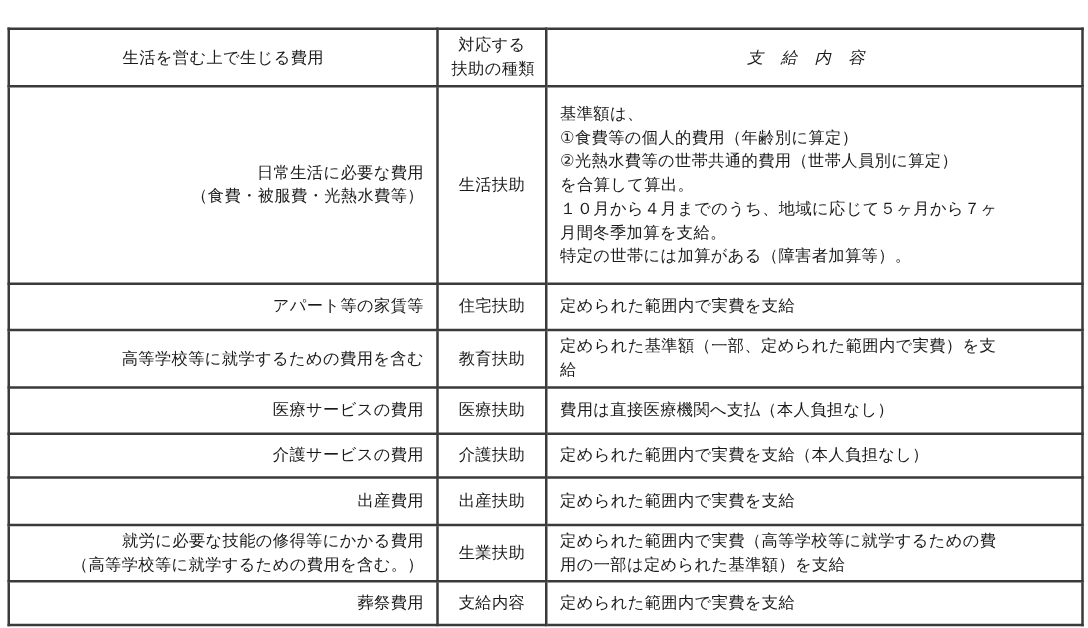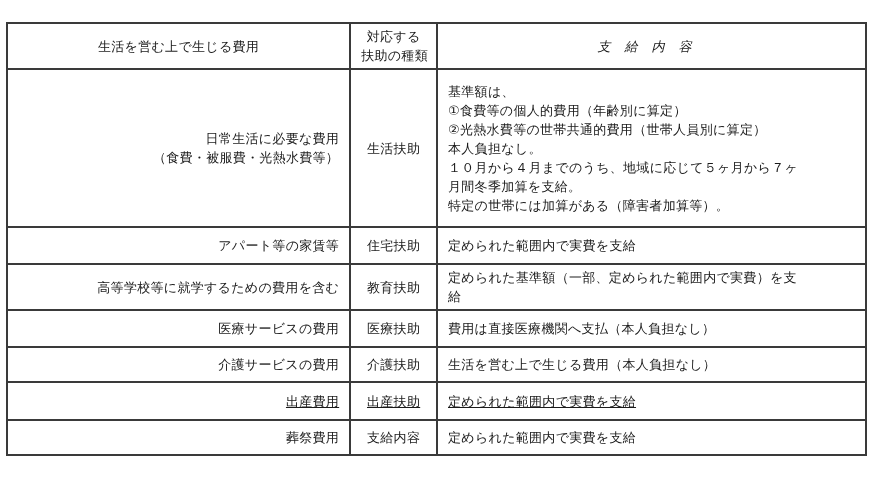--- a/index.html
+++ b/index.html
@@ -44,21 +44,21 @@
     td.cost-cell { text-align: right; }
     td.content-cell { text-align: left; padding-left: 9px; padding-right: 6px; }
     .header-spaced { letter-spacing: 14px; font-style: italic; }
     .line { display: block; white-space: nowrap; }
     .line.indent2 { padding-left: 24px; }
     tr.r1 td { height: 156px; border-radius: 12px; }
     tr.r2 td { height: 35px; }
     tr.r3 td { height: 44px; }
     tr.r4 td { height: 35px; }
     tr.r5 td { height: 33px; }
-    tr.r6 td { height: 36px; text-decoration: underline; }
+    tr.r6 td { height: 36px; }
     tr.r7 td { height: 43px; }
     tr.r8 td { height: 33px; }
   </style>
 </head>
 <body>
 
 <table class="aid-table">
   <colgroup>
     <col class="col-cost">
     <col class="col-type">
@@ -85,21 +85,21 @@
         <span class="line">日常生活に必要な費用</span>
         <span class="line">（食費・被服費・光熱水費等）</span>
       </td>
       <td class="type-cell">
         <span>生活扶助</span>
       </td>
       <td class="content-cell">
         <span class="line">基準額は、</span>
         <span class="line">①食費等の個人的費用（年齢別に算定）</span>
         <span class="line">②光熱水費等の世帯共通的費用（世帯人員別に算定）</span>
-        <span class="line">本人負担なし。</span>
+        <span class="line">を合算して算出。</span>
         <span class="line">１０月から４月までのうち、地域に応じて５ヶ月から７ヶ</span>
         <span class="line">月間冬季加算を支給。</span>
         <span class="line">特定の世帯には加算がある（障害者加算等）。</span>
       </td>
     </tr>
 
     <tr class="r2">
       <td class="cost-cell">
         <span class="line">アパート等の家賃等</span>
       </td>
@@ -137,36 +137,49 @@
     </tr>
 
     <tr class="r5">
       <td class="cost-cell">
         <span class="line">介護サービスの費用</span>
       </td>
       <td class="type-cell">
         <span>介護扶助</span>
       </td>
       <td class="content-cell">
-        <span class="line">生活を営む上で生じる費用（本人負担なし）</span>
+        <span class="line">定められた範囲内で実費を支給（本人負担なし）</span>
       </td>
     </tr>
 
     <tr class="r6">
       <td class="cost-cell">
         <span class="line">出産費用</span>
       </td>
       <td class="type-cell">
         <span>出産扶助</span>
       </td>
       <td class="content-cell">
         <span class="line">定められた範囲内で実費を支給</span>
       </td>
     </tr>
 
+    <tr class="r7">
+      <td class="cost-cell">
+        <span class="line">就労に必要な技能の修得等にかかる費用</span>
+        <span class="line indent2">（高等学校等に就学するための費用を含む。）</span>
+      </td>
+      <td class="type-cell">
+        <span>生業扶助</span>
+      </td>
+      <td class="content-cell">
+        <span class="line">定められた範囲内で実費（高等学校等に就学するための費</span>
+        <span class="line">用の一部は定められた基準額）を支給</span>
+      </td>
+    </tr>
 
     <tr class="r8">
       <td class="cost-cell">
         <span class="line">葬祭費用</span>
       </td>
       <td class="type-cell">
         <span>支給内容</span>
       </td>
       <td class="content-cell">
         <span class="line">定められた範囲内で実費を支給</span>

